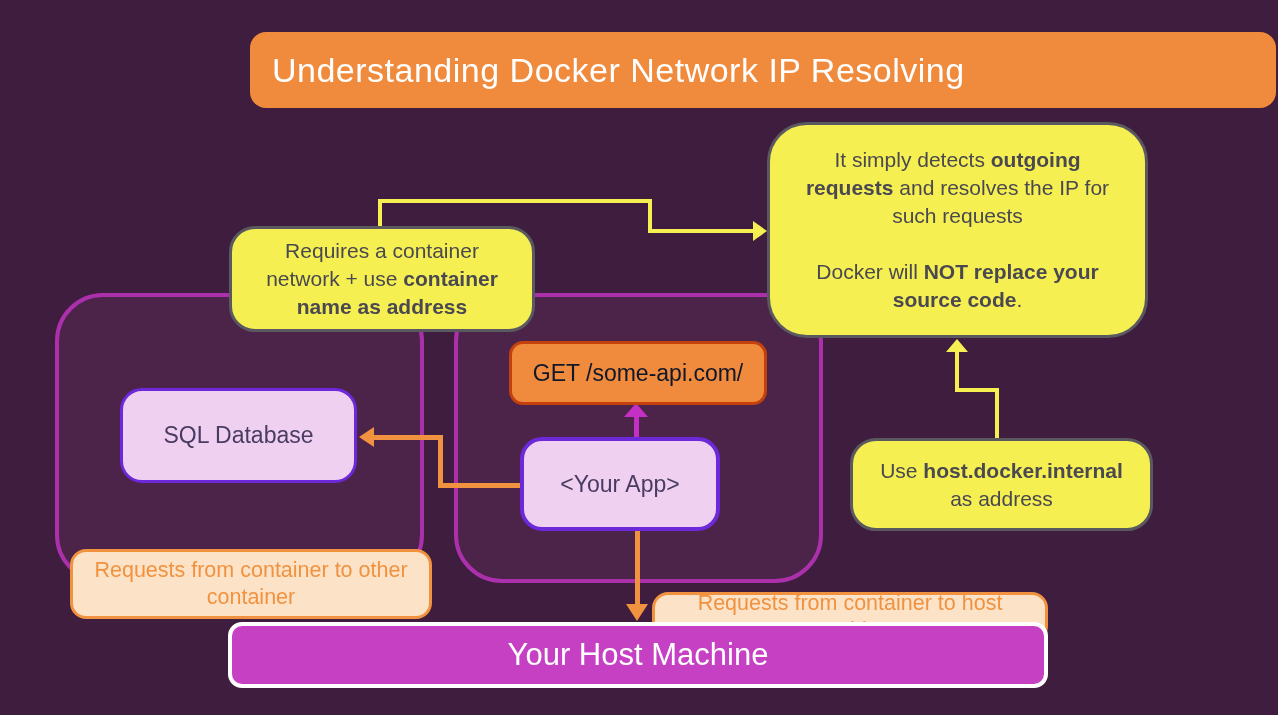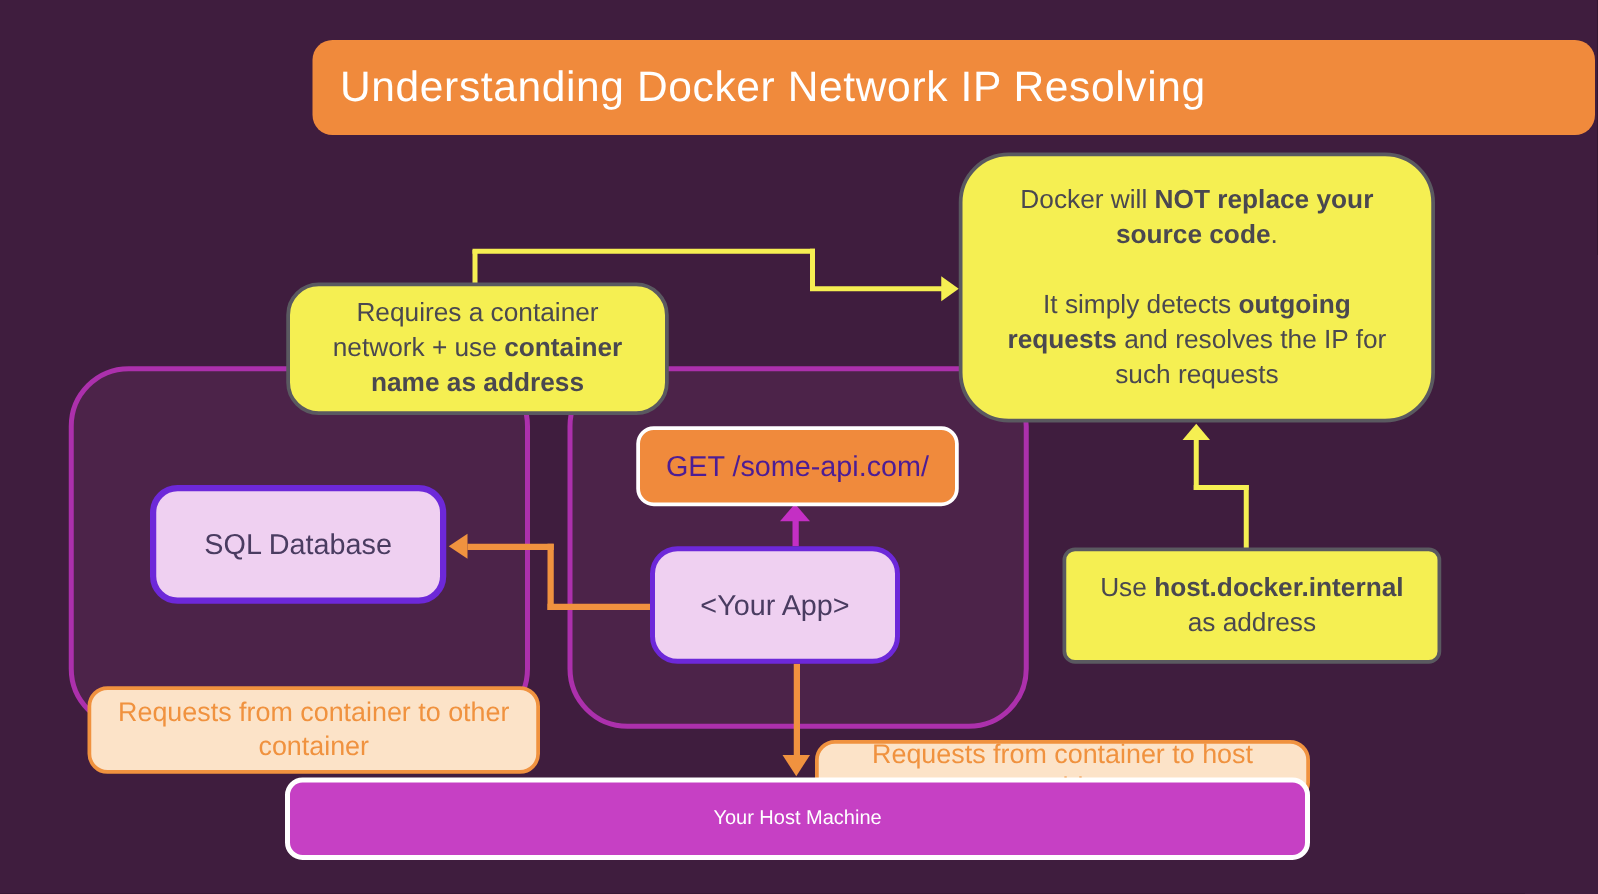--- a/index.html
+++ b/index.html
@@ -29,55 +29,55 @@
   .yellow-note{
     background:#F5EF52;border:3px solid #5A5960;color:#4A4850;
     display:flex;flex-direction:column;align-items:center;justify-content:center;
     text-align:center;font-size:21px;line-height:28px;
   }
   .yellow-note b{font-weight:700;}
   .note-requires{left:229px;top:226px;width:306px;height:106px;border-radius:26px;padding:6px 14px;}
   .note-docker{left:767px;top:122px;width:381px;height:216px;border-radius:40px;padding:10px 20px;}
   .note-docker p{margin:0;}
   .note-docker p + p{margin-top:28px;}
-  .note-hostint{left:850px;top:438px;width:303px;height:93px;border-radius:10px;padding:2px 18px;}
+  .note-hostint{left:850px;top:438px;width:303px;height:93px;border-radius:26px;padding:2px 18px;}
 
   
   .pink-node{
-    background:#EFD0F1;border:5px solid #6d28d9;border-radius:22px;
+    background:#EFD0F1;border:3px solid #6d28d9;border-radius:22px;
     color:#4A3C61;font-size:23px;
     display:flex;align-items:center;justify-content:center;text-align:center;
   }
   .node-sql{left:120px;top:388px;width:237px;height:95px;}
   .node-app{left:520px;top:437px;width:200px;height:94px;border-width:4px;}
 
   
   .get-node{
     left:509px;top:341px;width:258px;height:64px;
-    background:#F08A3C;border:3px solid #ffffff;border-radius:14px;
-    color:#4c1d95;font-size:23px;
+    background:#F08A3C;border:3px solid #c2410c;border-radius:14px;
+    color:#0f172a;font-size:23px;
     display:flex;align-items:center;justify-content:center;
   }
 
   
   .peach-note{
     background:#FCE3C8;border:3px solid #F0923F;border-radius:16px;
     color:#F0923F;font-size:21.5px;line-height:27px;
     display:flex;align-items:center;justify-content:center;text-align:center;
     padding:4px 10px;
     margin-top:41px;
   }
   .peach-cc{left:70px;top:508px;width:362px;height:70px;}
   .peach-ch{left:652px;top:551px;width:396px;height:50px;}
 
   
   .host-bar{
     left:228px;top:622px;width:820px;height:66px;
     background:#C640C4;border:4px solid #fff;border-radius:14px;
-    color:#fff;font-size:16px;
+    color:#fff;font-size:31px;
     display:flex;align-items:center;justify-content:center;
   }
 
   
   .seg{position:absolute;}
   .seg.y{background:#F5EF52;}
   .seg.o{background:#F0923F;}
   .seg.m{background:#C42FC4;}
   .tri{position:absolute;width:0;height:0;}
 </style>
@@ -113,22 +113,22 @@
   <div class="tri" style="left:359px;top:427px;border-right:15px solid #F0923F;border-top:10px solid transparent;border-bottom:10px solid transparent;"></div>
 
   <div class="seg o" style="left:635px;top:531px;width:5px;height:73px;"></div>
   <div class="tri" style="left:626px;top:604px;border-top:17px solid #F0923F;border-left:11px solid transparent;border-right:11px solid transparent;"></div>
 
   <div class="abs yellow-note note-requires">
     <div><span>Requires a container network + use </span><b>container name as address</b></div>
   </div>
 
   <div class="abs yellow-note note-docker">
+    <p><span>It simply detects </span><b>outgoing requests</b><span> and resolves the IP for such requests</span></p>
     <p><span>Docker will </span><b>NOT replace your source code</b><span>.</span></p>
-    <p><span>It simply detects </span><b>outgoing requests</b><span> and resolves the IP for such requests</span></p>
   </div>
 
   <div class="abs yellow-note note-hostint">
     <div><span>Use </span><b>host.docker.internal</b><span> as address</span></div>
   </div>
 
   <div class="abs get-node">
     <span>GET /some-api.com/</span>
   </div>
 

